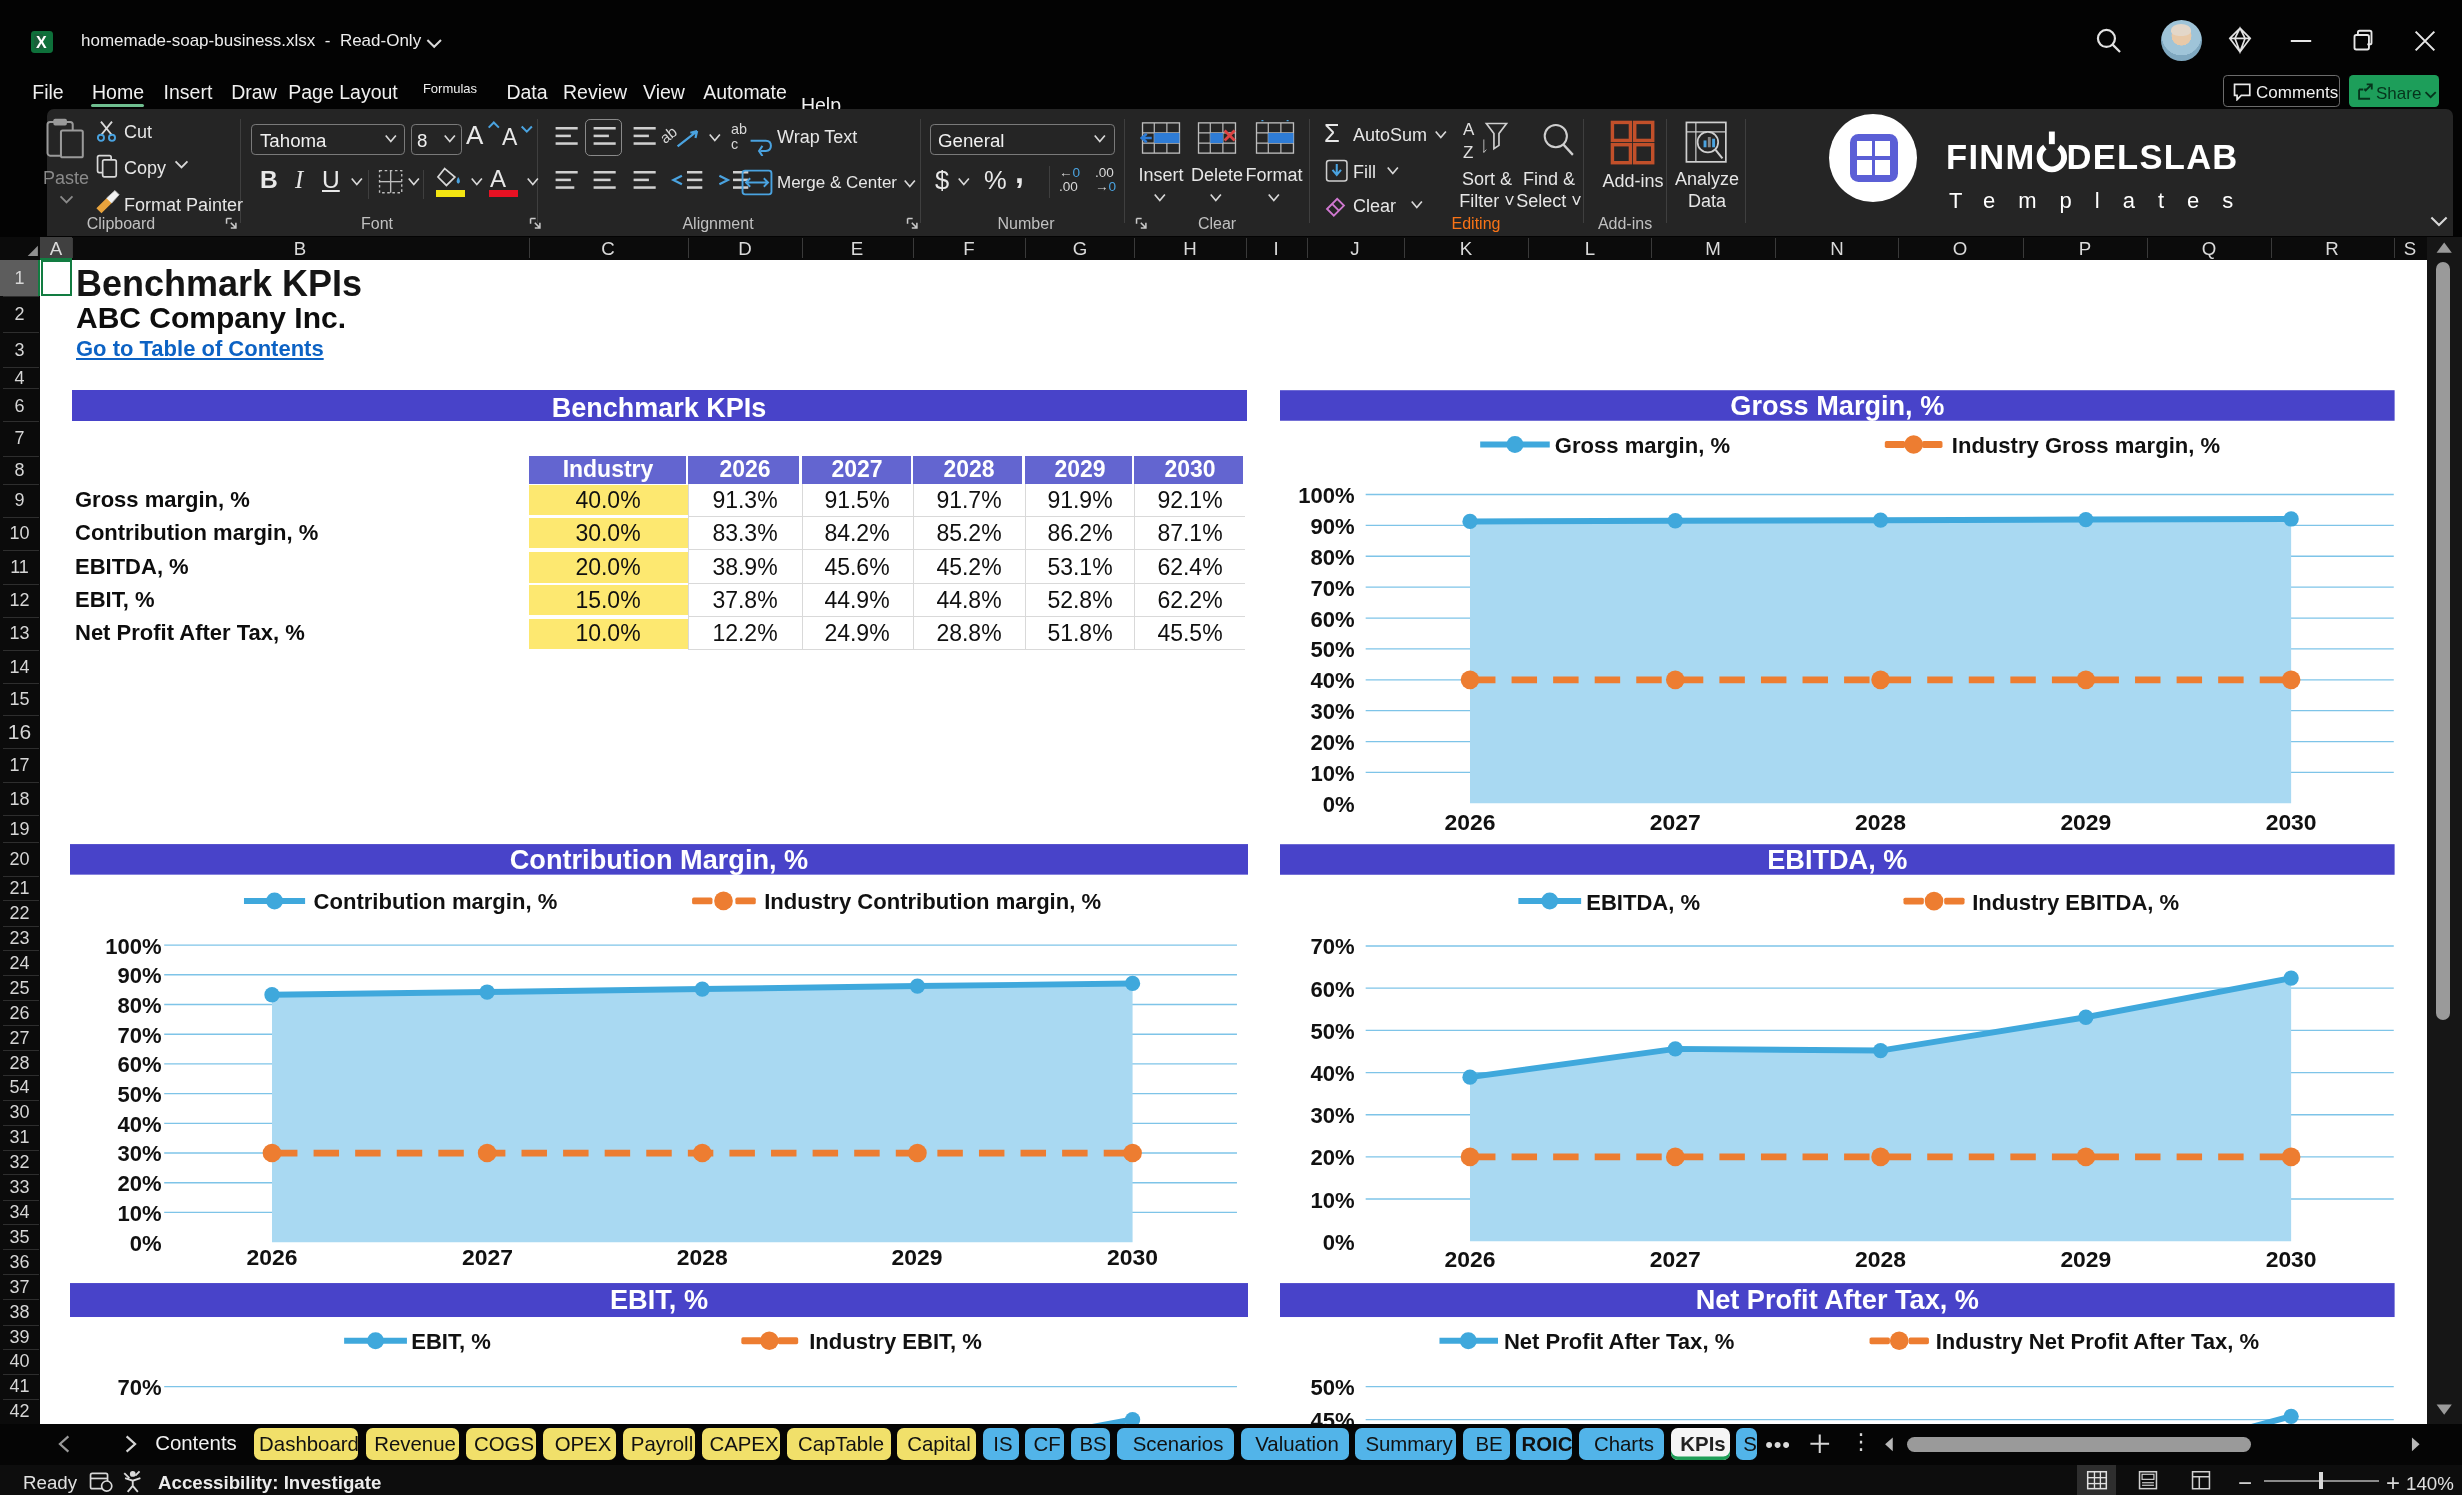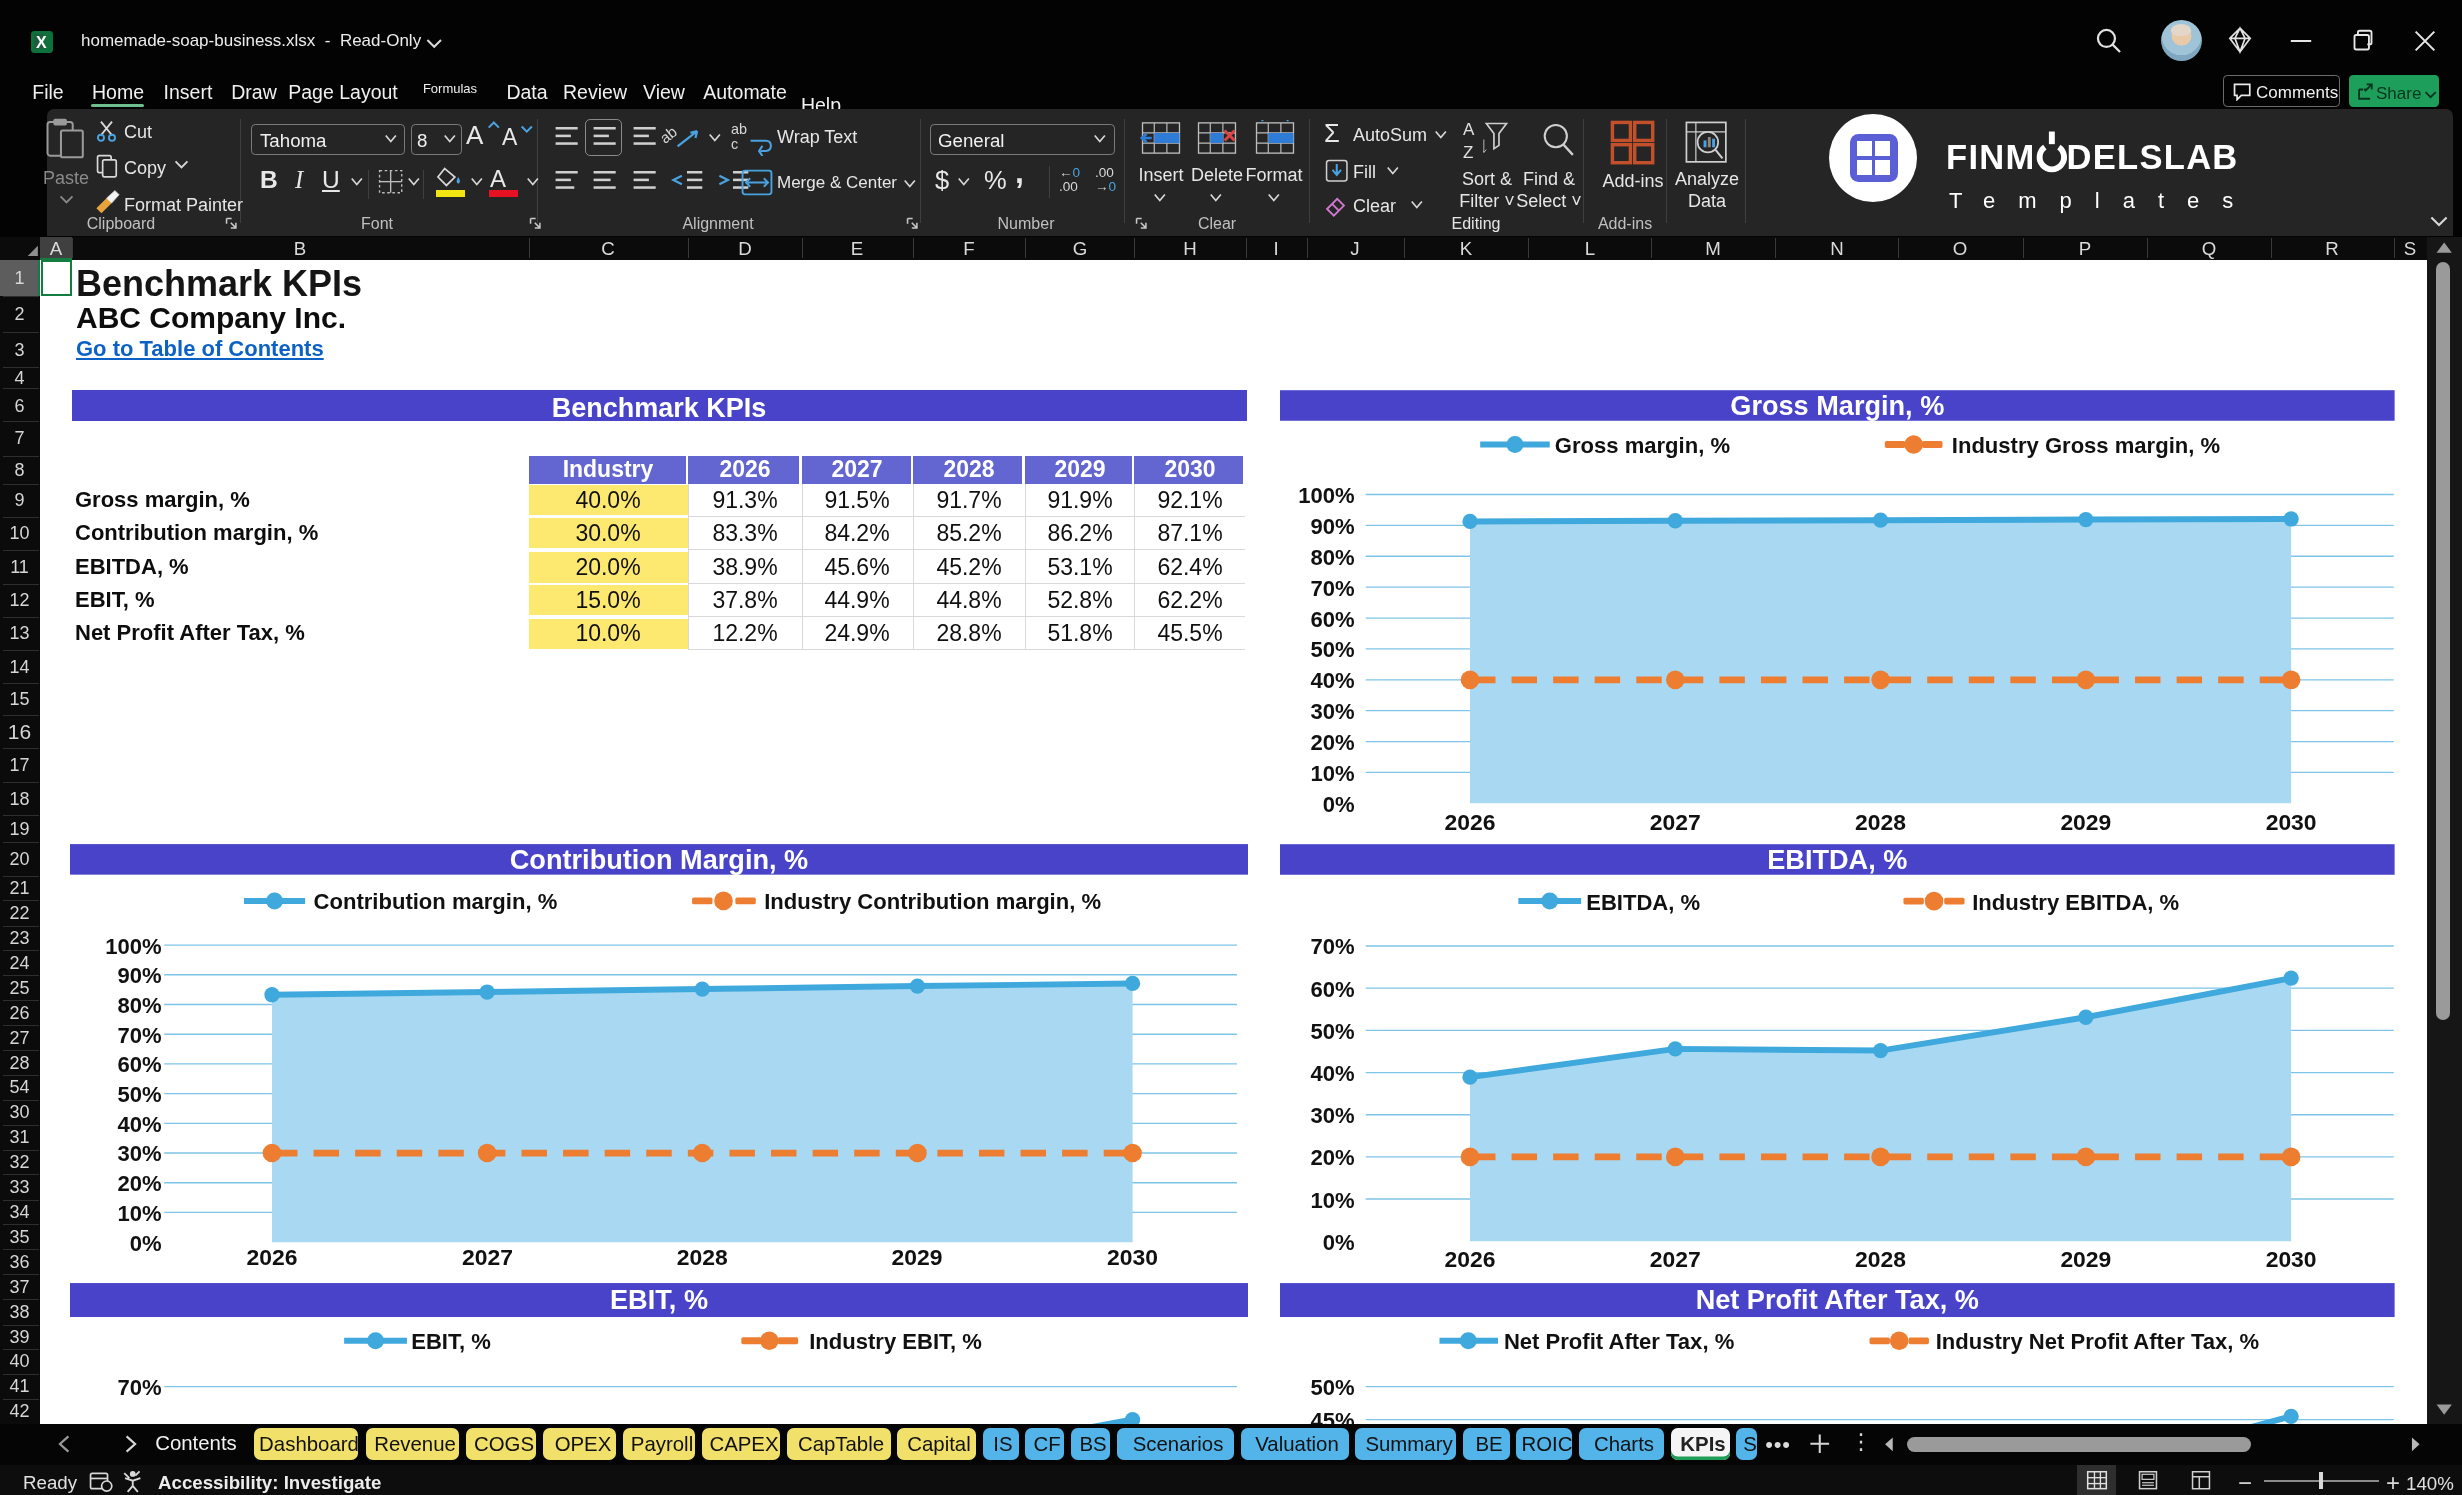--- a/index.html
+++ b/index.html
@@ -65,21 +65,21 @@
     <div class="abs" style="left:1124px;top:119px;width:0.8px;height:104px;background:#3f3f3f"></div>
     <div class="abs" style="left:1309px;top:119px;width:0.8px;height:104px;background:#3f3f3f"></div>
     <div class="abs" style="left:1583px;top:119px;width:0.8px;height:104px;background:#3f3f3f"></div>
     <div class="abs" style="left:1666px;top:119px;width:0.8px;height:104px;background:#3f3f3f"></div>
     <div class="abs" style="left:1745px;top:119px;width:0.8px;height:104px;background:#3f3f3f"></div>
     <div class="txt" style="left:121px;top:215px;transform:translateX(-50%);font-size:16px;color:#c0c0c0">Clipboard</div>
     <div class="txt" style="left:377px;top:215px;transform:translateX(-50%);font-size:16px;color:#c0c0c0">Font</div>
     <div class="txt" style="left:718px;top:215px;transform:translateX(-50%);font-size:16px;color:#c0c0c0">Alignment</div>
     <div class="txt" style="left:1026px;top:215px;transform:translateX(-50%);font-size:16px;color:#c0c0c0">Number</div>
     <div class="txt" style="left:1217px;top:215px;transform:translateX(-50%);font-size:16px;color:#c0c0c0">Clear</div>
-    <div class="txt" style="left:1476px;top:215px;transform:translateX(-50%);font-size:16px;color:#e5e5e5">Editing</div>
+    <div class="txt" style="left:1476px;top:215px;transform:translateX(-50%);font-size:16px;color:#f97316">Editing</div>
     <div class="txt" style="left:1625px;top:215px;transform:translateX(-50%);font-size:16px;color:#c0c0c0">Add-ins</div>
     <svg class="abs" style="left:224px;top:216px" width="15.3" height="15.3" viewBox="0 0 18 18">
       <path d="M3 3 v-0 h0 M3 3 h6 M3 3 v6 M14 8 v6 h-6 M14 14 l-6-6" stroke="#c9c9c9" stroke-width="1.8" fill="none"></path>
     </svg>
     <svg class="abs" style="left:528px;top:216px" width="15.3" height="15.3" viewBox="0 0 18 18">
       <path d="M3 3 v-0 h0 M3 3 h6 M3 3 v6 M14 8 v6 h-6 M14 14 l-6-6" stroke="#c9c9c9" stroke-width="1.8" fill="none"></path>
     </svg>
     <svg class="abs" style="left:905px;top:216px" width="15.3" height="15.3" viewBox="0 0 18 18">
       <path d="M3 3 v-0 h0 M3 3 h6 M3 3 v6 M14 8 v6 h-6 M14 14 l-6-6" stroke="#c9c9c9" stroke-width="1.8" fill="none"></path>
     </svg>
@@ -772,21 +772,21 @@
     <div class="txt" style="left:1093px;top:1444px;transform:translate(-50%,-50%);font-size:20.4px;color:#111;font-weight:400">BS</div>
     <div class="abs" style="left:1117px;top:1428px;width:117px;height:32px;background:#52b4e9;border-radius:6.8px;"></div>
     <div class="txt" style="left:1178px;top:1444px;transform:translate(-50%,-50%);font-size:20.4px;color:#111;font-weight:400">Scenarios</div>
     <div class="abs" style="left:1241px;top:1428px;width:108px;height:32px;background:#52b4e9;border-radius:6.8px;"></div>
     <div class="txt" style="left:1297px;top:1444px;transform:translate(-50%,-50%);font-size:20.4px;color:#111;font-weight:400">Valuation</div>
     <div class="abs" style="left:1355px;top:1428px;width:101px;height:32px;background:#52b4e9;border-radius:6.8px;"></div>
     <div class="txt" style="left:1409px;top:1444px;transform:translate(-50%,-50%);font-size:20.4px;color:#111;font-weight:400">Summary</div>
     <div class="abs" style="left:1463px;top:1428px;width:47px;height:32px;background:#52b4e9;border-radius:6.8px;"></div>
     <div class="txt" style="left:1489px;top:1444px;transform:translate(-50%,-50%);font-size:20.4px;color:#111;font-weight:400">BE</div>
     <div class="abs" style="left:1516px;top:1428px;width:56px;height:32px;background:#52b4e9;border-radius:6.8px;"></div>
-    <div class="txt" style="left:1547px;top:1444px;transform:translate(-50%,-50%);font-size:20.4px;color:#111;font-weight:400">ROIC</div>
+    <div class="txt" style="left:1547px;top:1444px;transform:translate(-50%,-50%);font-size:20.4px;color:#111;font-weight:700">ROIC</div>
     <div class="abs" style="left:1579px;top:1428px;width:85px;height:32px;background:#52b4e9;border-radius:6.8px;"></div>
     <div class="txt" style="left:1624px;top:1444px;transform:translate(-50%,-50%);font-size:20.4px;color:#111;font-weight:400">Charts</div>
     <div class="abs" style="left:1671px;top:1428px;width:59px;height:32px;background:#f5f5f5;border-radius:6.8px;box-shadow:inset 0 -3.4px 0 #1e9e57;"></div>
     <div class="txt" style="left:1703px;top:1444px;transform:translate(-50%,-50%);font-size:20.4px;color:#222;font-weight:700">KPIs</div>
     <div class="abs" style="left:1736px;top:1428px;width:21px;height:32px;background:#52b4e9;border-radius:6.8px;"></div>
     <div class="txt" style="left:1750px;top:1444px;transform:translate(-50%,-50%);font-size:20.4px;color:#111;font-weight:400">S</div>
     <div class="txt" style="left:1778px;top:1432px;transform:translateX(-50%);font-size:22px;color:#dadada;letter-spacing:0.8px">•••</div>
     <svg class="abs" style="left:1807px;top:1431px" width="25.5" height="25.5" viewBox="0 0 30 30">
       <path d="M15 4 v22 M4 15 h22" stroke="#d6d6d6" stroke-width="2.4"></path>
     </svg>

